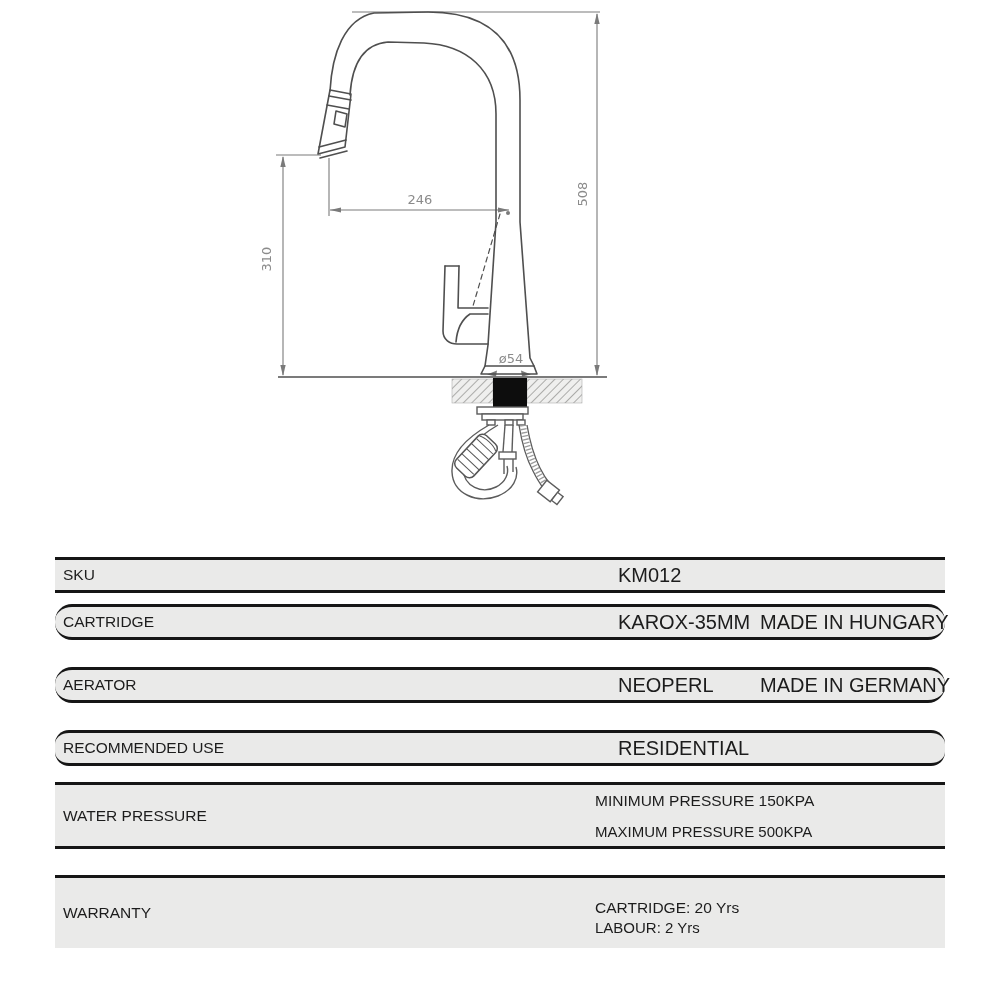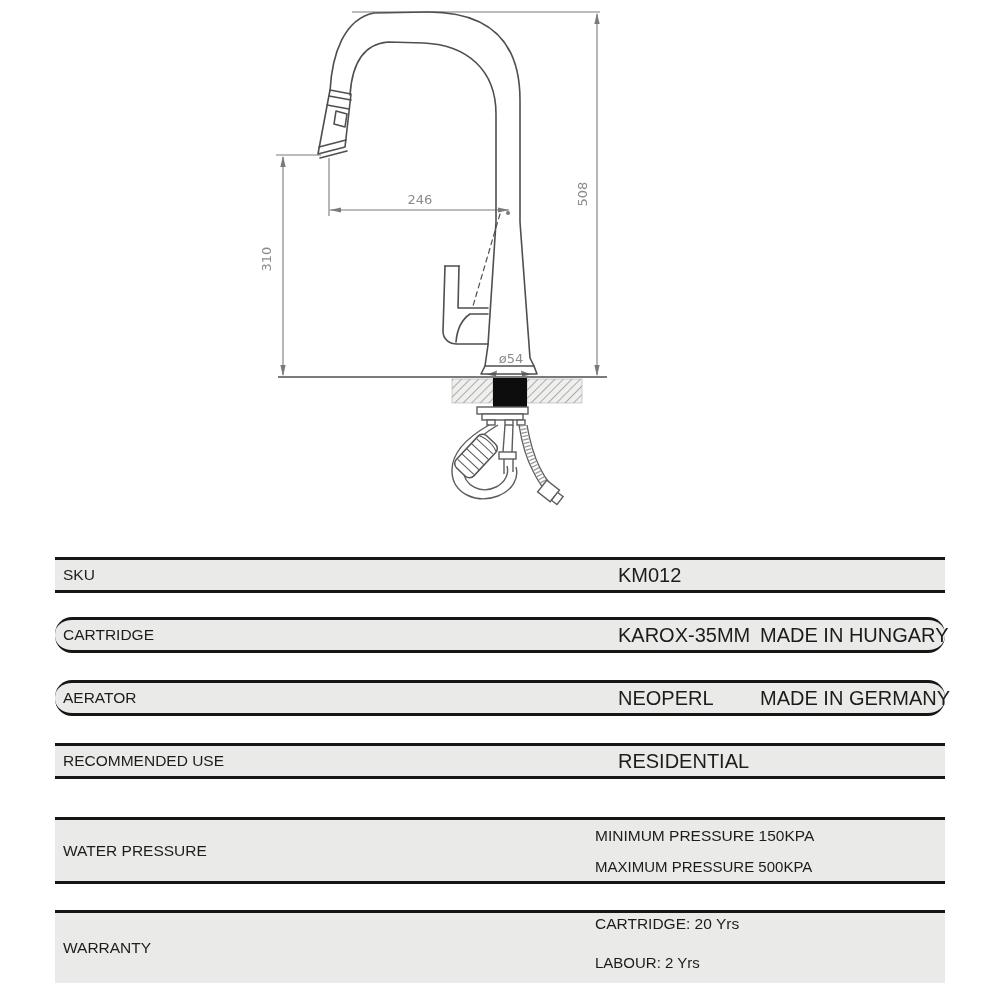--- a/index.html
+++ b/index.html
@@ -30,25 +30,25 @@
   .spec-row .val{
     position:absolute;left:563px;top:50%;transform:translateY(-50%);
     font-size:20px;white-space:nowrap;
   }
   .spec-row .extra{
     position:absolute;left:705px;top:50%;transform:translateY(-50%);
     font-size:20px;white-space:nowrap;
   }
   .spec-row .line1{position:absolute;left:540px;top:7px;font-size:15.5px;white-space:nowrap;}
   .spec-row .line2{position:absolute;left:540px;top:38px;font-size:15px;white-space:nowrap;}
-  .spec-row.cut .line1{top:2px;}
+  .spec-row.cut .line1{top:21px;}
   .spec-row.cut .line2{top:41px;}
-  .mb25{margin-bottom:24px;text-align:center;}
+  .mb25{margin-bottom:11px;text-align:center;}
   .mb27{margin-bottom:27px;border-radius:17px;}
-  .mb21{margin-bottom:38px;}
+  .mb21{margin-bottom:16px;border-radius:14px;}
   .mb26{margin-bottom:26px;}
 </style>
 </head>
 <body>
 
 <div class="page">
 
   <svg class="drawing-svg" width="1000" height="556" viewBox="0 0 1000 556">
     <defs>
       <pattern id="hatch" width="6" height="6" patternUnits="userSpaceOnUse" patternTransform="rotate(45)">

